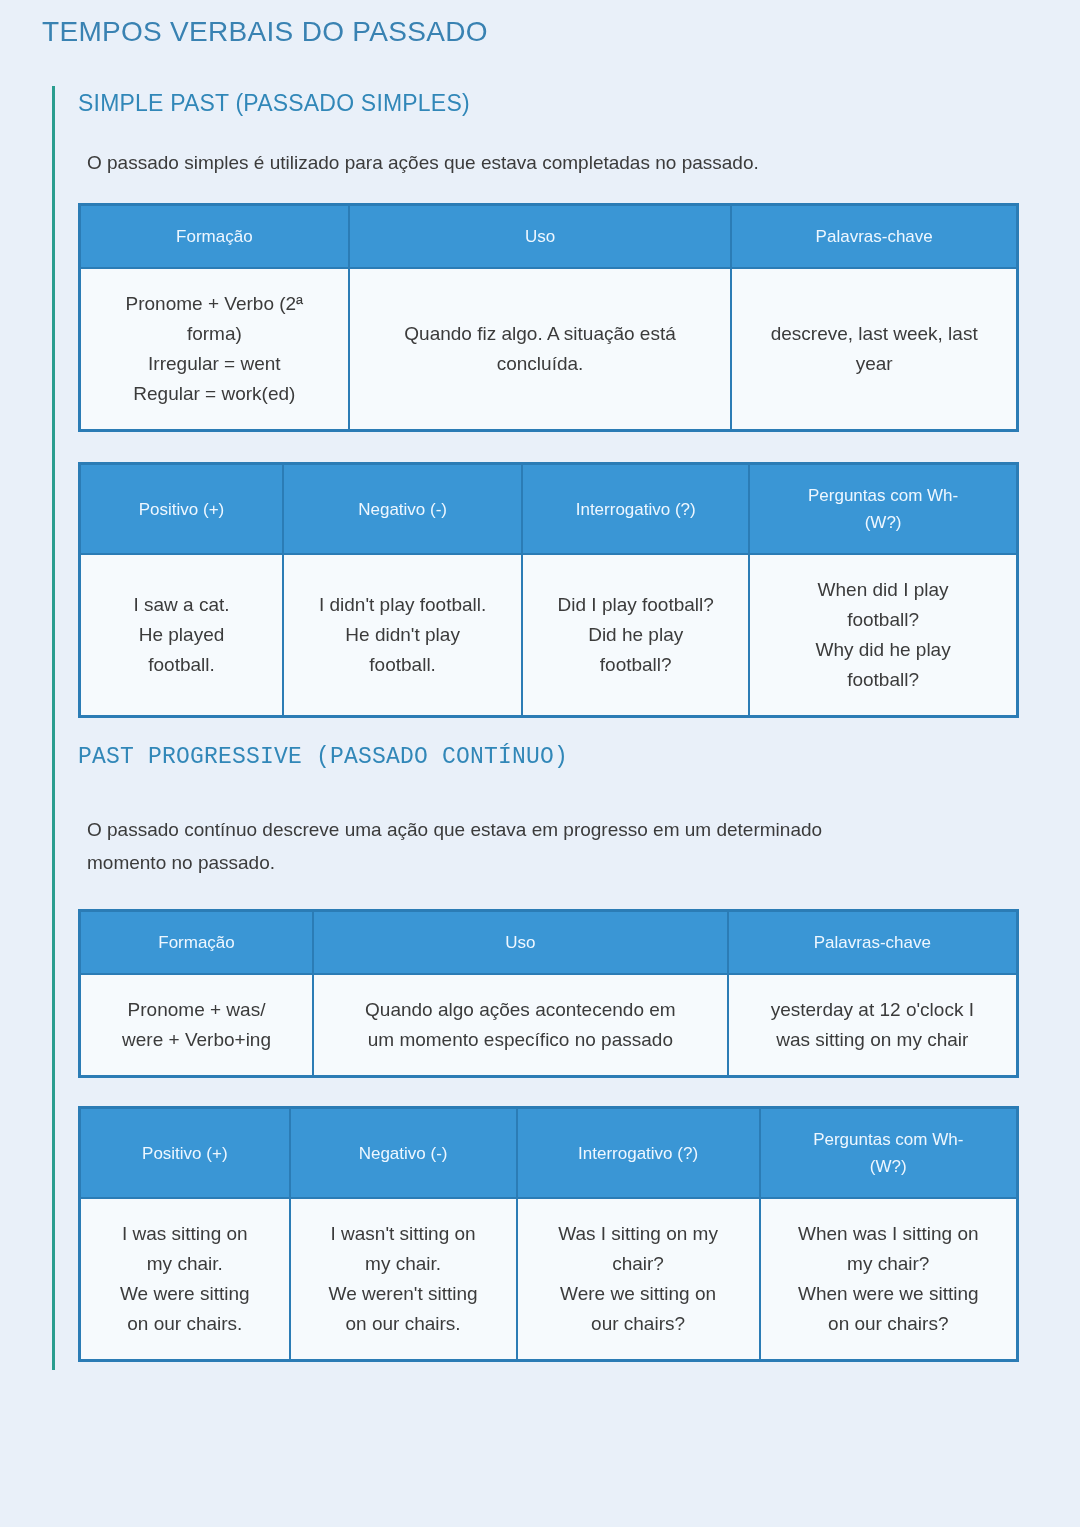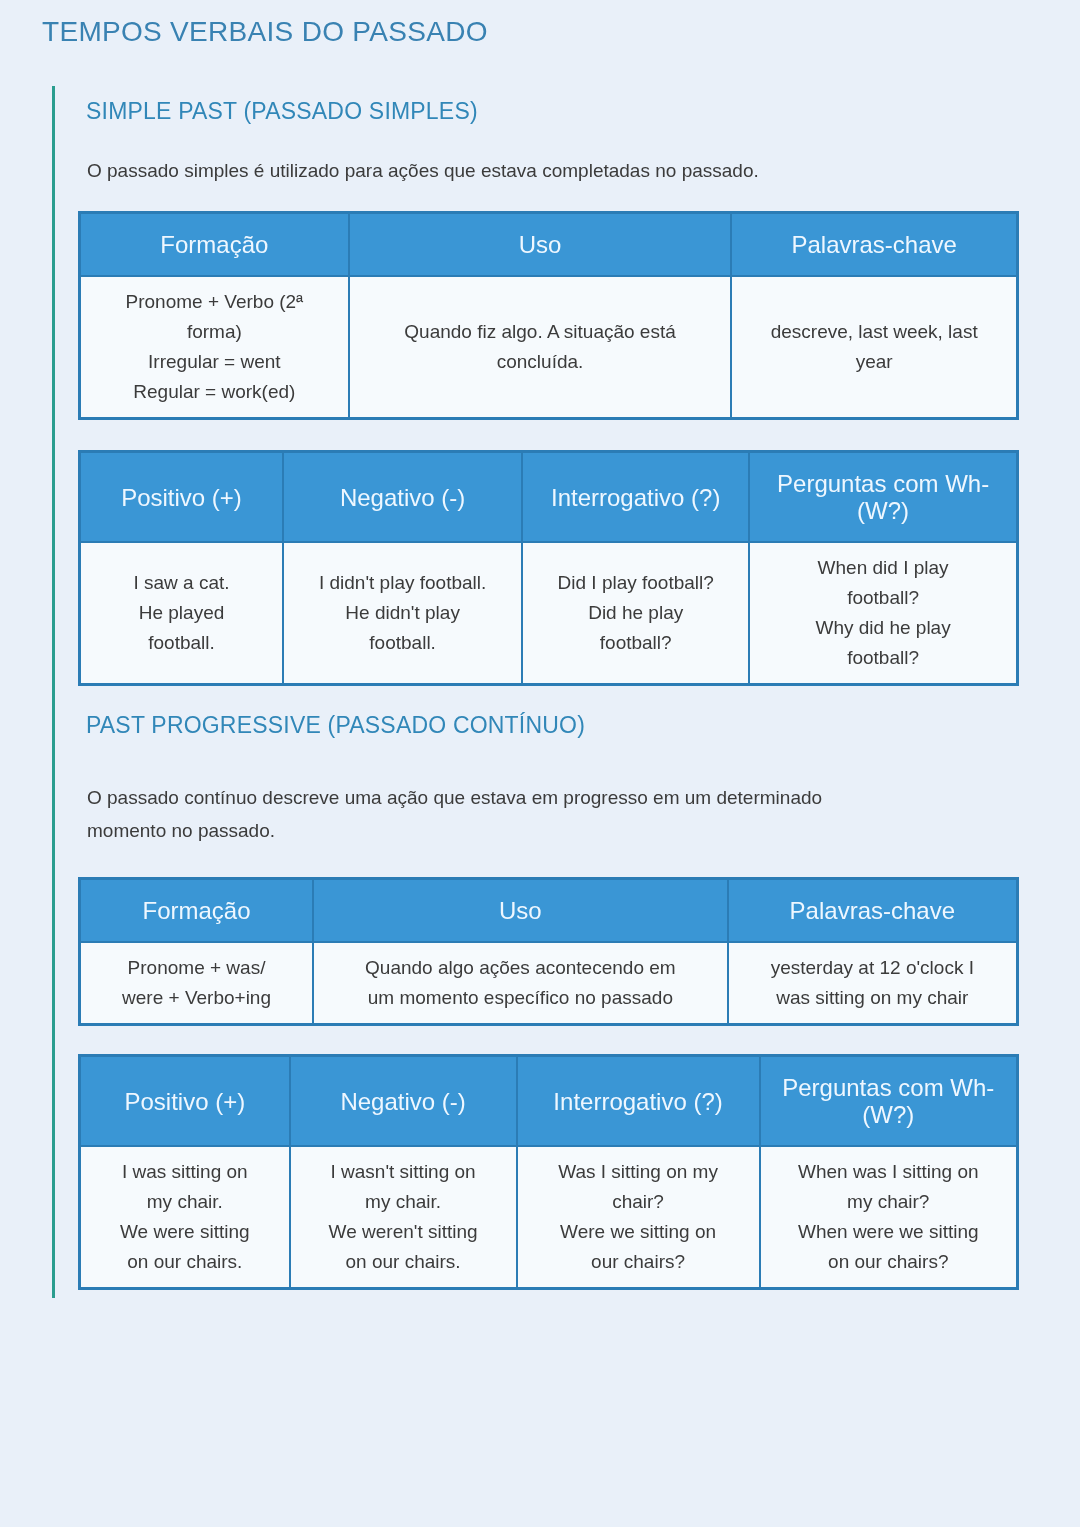--- a/index.html
+++ b/index.html
@@ -25,28 +25,28 @@
     letter-spacing: 0.3px;
   }
 
   .content {
     margin: 38px 58px 0 52px;
     border-left: 3px solid var(--accent-bar, #2a9d8f);
     padding: 2px 0 8px 23px;
   }
 
   h2.sec-heading {
-    margin: 8px;
+    margin: 0;
     font-size: 23px;
     line-height: 31px;
     font-weight: 400;
     color: var(--heading-color, #3187b8);
     letter-spacing: 0.2px;
   }
-  .sec2 h2.sec-heading { margin-top: 24px; }
+  .sec2 h2.sec-heading { margin-top: 24px; font-family: Liberation Mono, monospace; }
 
   p.desc {
     margin: 27px 0 0 9px;
     font-size: 19px;
     line-height: 33px;
     color: var(--body-text, #3b3b3b);
     white-space: pre-line;
   }
   .sec2 p.desc { margin-top: 40px; }
 
@@ -68,26 +68,26 @@
     border: 2px solid var(--table-border, #2b7cb5);
     text-align: center;
     vertical-align: middle;
     white-space: pre-line;
     overflow: hidden;
   }
   .gtable th {
     background: var(--header-bg, #3a96d5);
     color: var(--header-text, #eef7ff);
     font-weight: 400;
-    font-size: 24px;
+    font-size: 17px;
     line-height: 27px;
     padding: 17px 10px;
   }
   .gtable td {
-    padding: 10px 12px;
+    padding: 20px 12px;
     line-height: 30px;
   }
 </style>
 </head>
 <body>
 
 <div class="page">
 
   <h1 class="title">TEMPOS VERBAIS DO PASSADO</h1>
 

